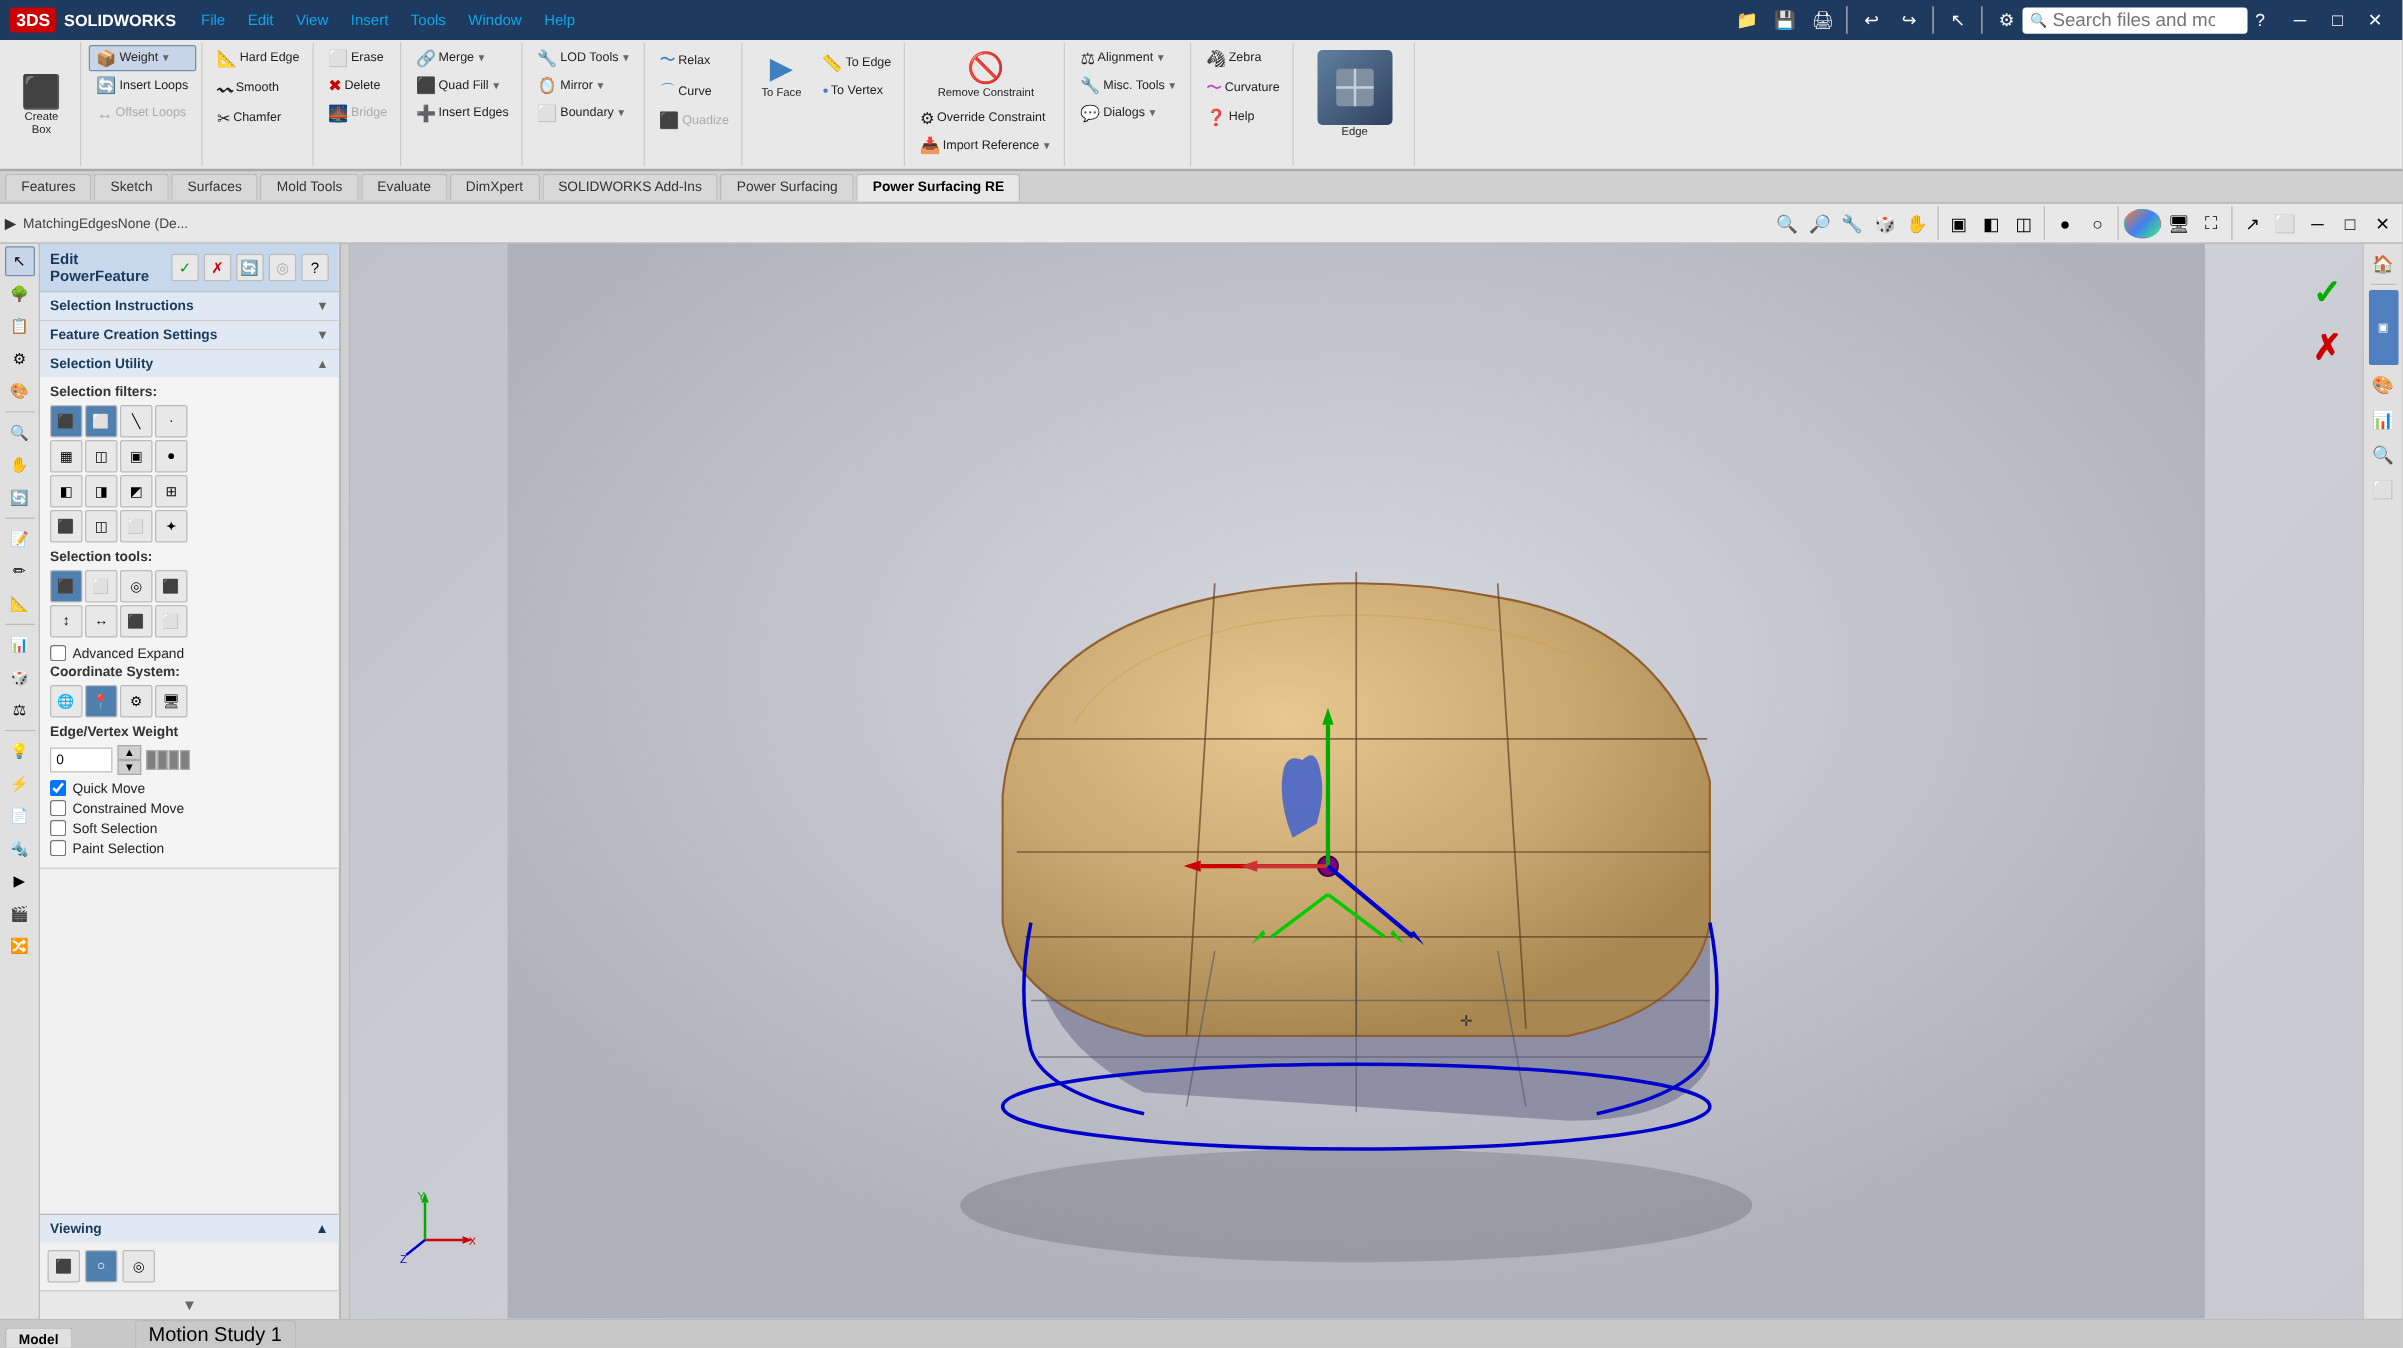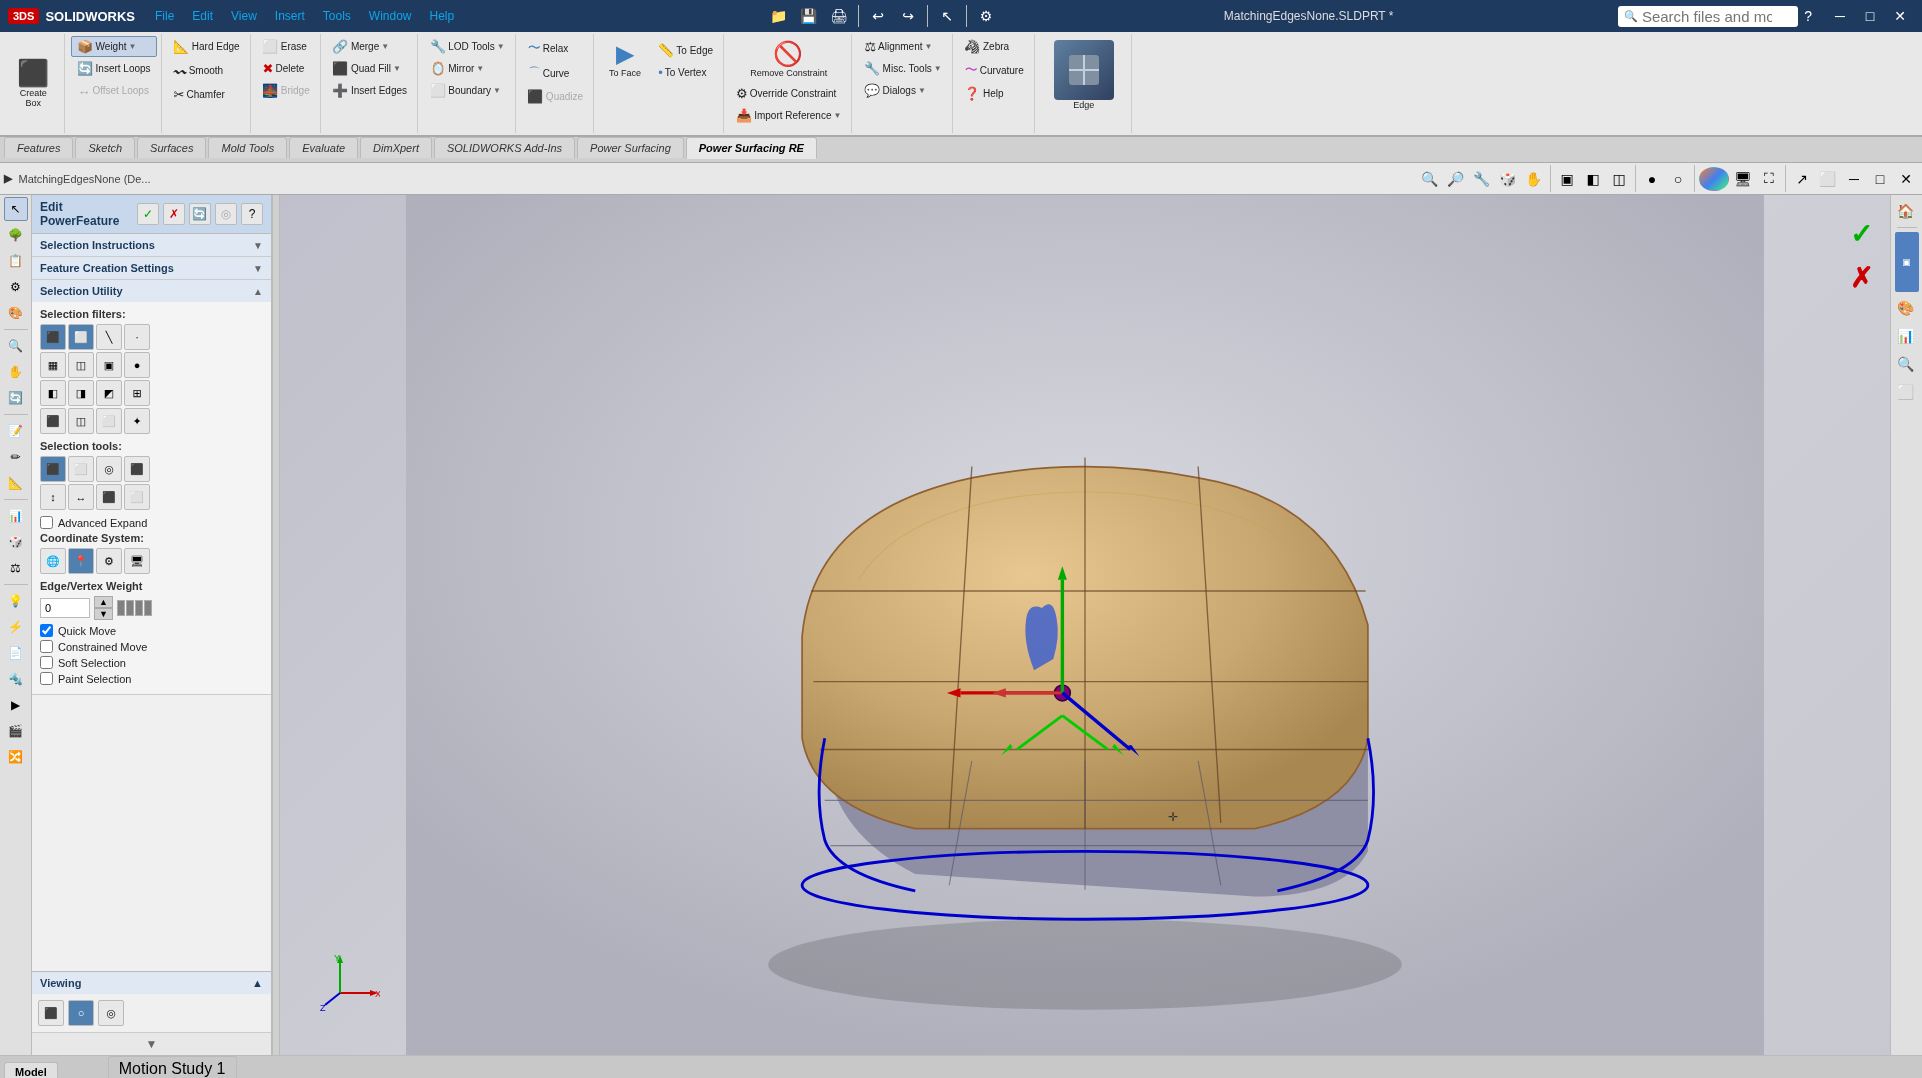--- a/index.html
+++ b/index.html
@@ -11,21 +11,21 @@
     #titlebar .win-btn { width: 28px; height: 22px; background: transparent; border: none; color: white; cursor: pointer; display: flex; align-items: center; justify-content: center; font-size: 14px; border-radius: 2px; }
 
     
     #toolbar-area { background: #e8e8e8; border-bottom: 1px solid #aaa; }
     .qa-btn { width: 26px; height: 26px; display: flex; align-items: center; justify-content: center; border: 1px solid transparent; border-radius: 2px; cursor: pointer; font-size: 14px; background: transparent; }
 
     
     #ribbon { display: flex; background: #e8e8e8; border-bottom: 2px solid #aaa; padding: 2px 4px; gap: 2px; flex-wrap: wrap; min-height: 100px; align-items: flex-start; }
 
     
-    #tab-bar { display: flex; background: #d0d0d0; border-bottom: 1px solid #aaa; height: 26px; align-items: flex-start; padding: 0 4px; font-style: italic; }
+    #tab-bar { display: flex; background: #d0d0d0; border-bottom: 1px solid #aaa; height: 26px; align-items: center; padding: 0 4px; }
     .tab { padding: 4px 12px; font-size: 11px; cursor: pointer; border: 1px solid #bbb; border-bottom: none; background: #d8d8d8; border-radius: 3px 3px 0 0; margin-right: 2px; color: #333; }
     .tab.active { background: #e8e8e8; border-bottom: 1px solid #e8e8e8; font-weight: bold; color: #000; }
 
     
     #view-toolbar { display: flex; align-items: center; background: #e8e8e8; border-bottom: 1px solid #aaa; height: 32px; padding: 0 4px; gap: 2px; }
     .view-btn { width: 24px; height: 24px; display: flex; align-items: center; justify-content: center; border: 1px solid transparent; border-radius: 2px; cursor: pointer; font-size: 14px; background: transparent; }
 
     
     #left-toolbar { width: 30px; background: #e0e0e0; border-right: 1px solid #bbb; display: flex; flex-direction: column; align-items: center; padding: 4px 0; gap: 2px; }
     .lt-btn { width: 24px; height: 24px; display: flex; align-items: center; justify-content: center; border: 1px solid transparent; border-radius: 2px; cursor: pointer; font-size: 12px; }
@@ -87,21 +87,21 @@
     .ribbon-small-btn { display: flex; align-items: center; gap: 2px; padding: 2px 5px; cursor: pointer; border: 1px solid transparent; border-radius: 2px; font-size: 10px; color: #222; white-space: nowrap; }
     .ribbon-small-btn .sm-icon { font-size: 13px; }
 
     .highlight { background: #c8d4e8 !important; border-color: #7090b0 !important; }
   </style>
 </head>
 <body>
 
 <div id="titlebar">
   <div style="display:flex;align-items:center;gap:6px;margin-right:12px;">
-    <div style="background:#cc0000;border-radius:3px;padding:2px 5px;font-weight:bold;font-size:11px;color:white;">3DS</div>
+    <div style="background:#cc0000;border-radius:3px;padding:2px 5px;font-weight:bold;font-size:14px;color:white;">3DS</div>
     <span style="font-weight:bold;font-size:13px;color:white;">SOLIDWORKS</span>
   </div>
   <div style="display:flex;gap:2px;flex:1;">
     <span class="menu-item">File</span>
     <span class="menu-item">Edit</span>
     <span class="menu-item">View</span>
     <span class="menu-item">Insert</span>
     <span class="menu-item">Tools</span>
     <span class="menu-item">Window</span>
     <span class="menu-item">Help</span>
@@ -111,21 +111,20 @@
     <div class="qa-btn">💾</div>
     <div class="qa-btn">🖨</div>
     <div class="vsep"></div>
     <div class="qa-btn">↩</div>
     <div class="qa-btn">↪</div>
     <div class="vsep"></div>
     <div class="qa-btn">↖</div>
     <div class="vsep"></div>
     <div class="qa-btn">⚙</div>
   </div>
-  <div style="flex:1;text-align:center;color:#ddd;font-size:12px;">MatchingEdgesNone.SLDPRT *</div>
   <div style="display:flex;align-items:center;background:#fff;border-radius:3px;padding:2px 6px;gap:4px;width:180px;">
     <span>🔍</span>
     <input type="text" style="border: none; outline: none; font-size: 15px; width: 130px;" placeholder="Search files and models">
   </div>
   <div style="margin:0 6px;color:white;font-size:14px;">?</div>
   <div style="display:flex;gap:2px;margin-left:8px;">
     <button class="win-btn">─</button>
     <button class="win-btn">□</button>
     <button class="win-btn close">✕</button>
   </div>

